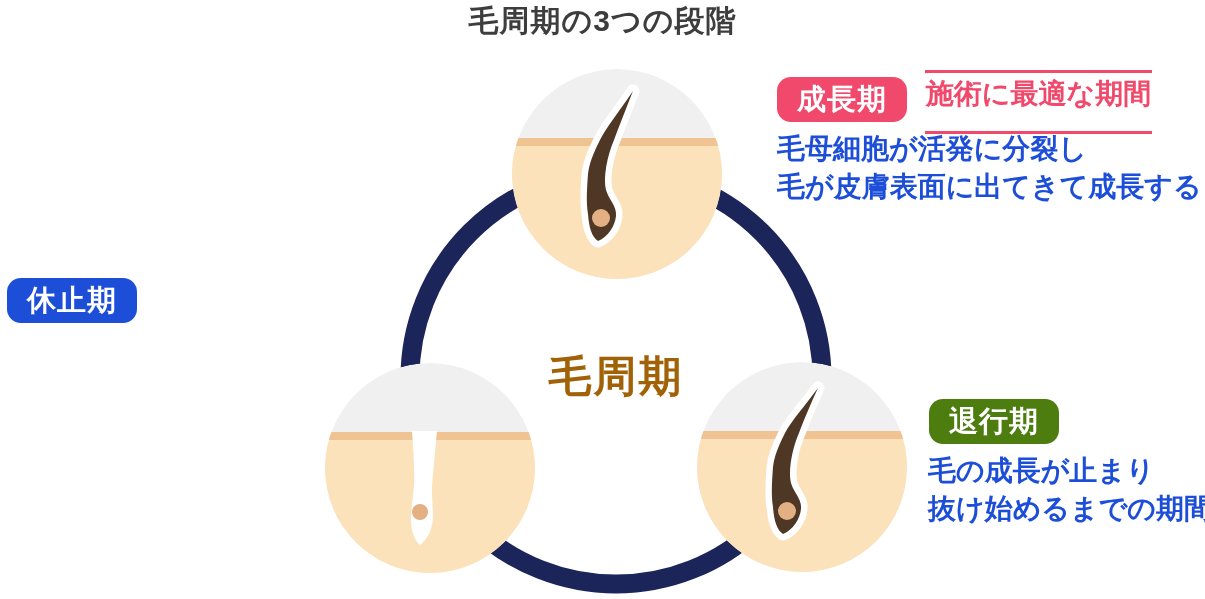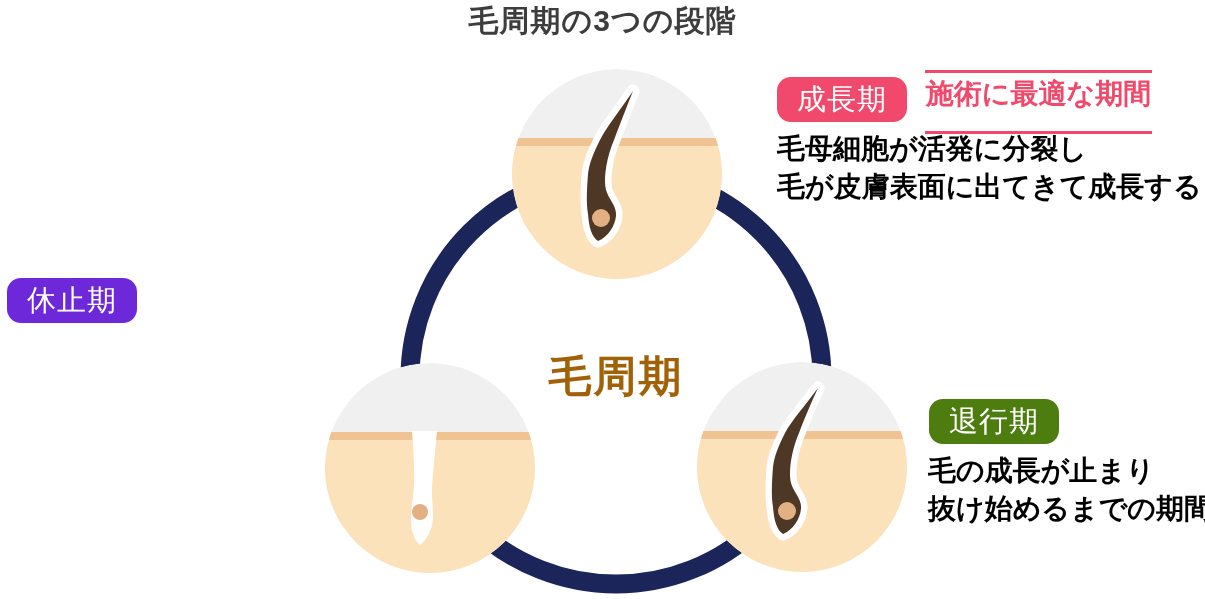--- a/index.html
+++ b/index.html
@@ -20,32 +20,32 @@
   .hair       { fill:#4F3726; }
   .dot        { fill:#E3B084; }
   .follicle-empty { fill:#ffffff; }
 
   .center-label { position:absolute; left:616px; top:377px;
                   transform:translate(-50%,-50%);
                   font-size:43px; font-weight:bold; color:#a16207; letter-spacing:2px; }
 
   .badge { position:absolute; width:130px; height:45px; border-radius:14px;
            display:flex; align-items:center; justify-content:center;
-           color:#ffffff; font-weight:normal; font-size:29px; letter-spacing:1px; }
+           color:#ffffff; font-weight:bold; font-size:29px; letter-spacing:1px; }
   .badge-growth     { left:777px; top:77px;  background:#F0496B; }
   .badge-rest       { left:7px;   top:278px; background:#2A62E8; }
   .badge-regression { left:929px; top:399px; background:#7B46DF; }
 
   .highlight-box { position:absolute; left:925px; top:70px; width:227px; height:64px;
                    box-sizing:border-box; border-top:3px solid #F0496B;
                    border-bottom:3px solid #F0496B; color:#F0496B;
                    font-size:28px; font-weight:bold; line-height:42px;
                    text-align:center; letter-spacing:0px; }
 
-  .desc { position:absolute; font-size:28px; line-height:38px; color:#000000;
+  .desc { position:absolute; font-size:28px; line-height:38px; color:#1d4ed8;
           font-weight:600; letter-spacing:0px; white-space:nowrap; }
   .desc-growth     { left:777px; top:130px; }
   .desc-rest       { left:0px;   top:330px; }
   .desc-regression { left:928px; top:452px; }
 </style>
 </head>
 <body>
 
 <div class="canvas">
 
@@ -107,21 +107,21 @@
 
   <div class="center-label">毛周期</div>
 
   <div class="badge badge-growth" style="background-color: rgb(240, 73, 107);">成長期</div>
   <div class="highlight-box">施術に最適な期間</div>
   <div class="desc desc-growth">
     <div>毛母細胞が活発に分裂し</div>
     <div>毛が皮膚表面に出てきて成長する</div>
   </div>
 
-  <div class="badge badge-rest" style="background-color: #6d28d9; text-align: right;">休止期</div>
+  <div class="badge badge-rest" style="background-color: #1d4ed8; text-align: right;">休止期</div>
 
   <div class="badge badge-regression" style="background-color: #4d7c0f;">退行期</div>
   <div class="desc desc-regression">
     <div>毛の成長が止まり</div>
     <div>抜け始めるまでの期間</div>
   </div>
 
 </div>
 
 </body></html>

